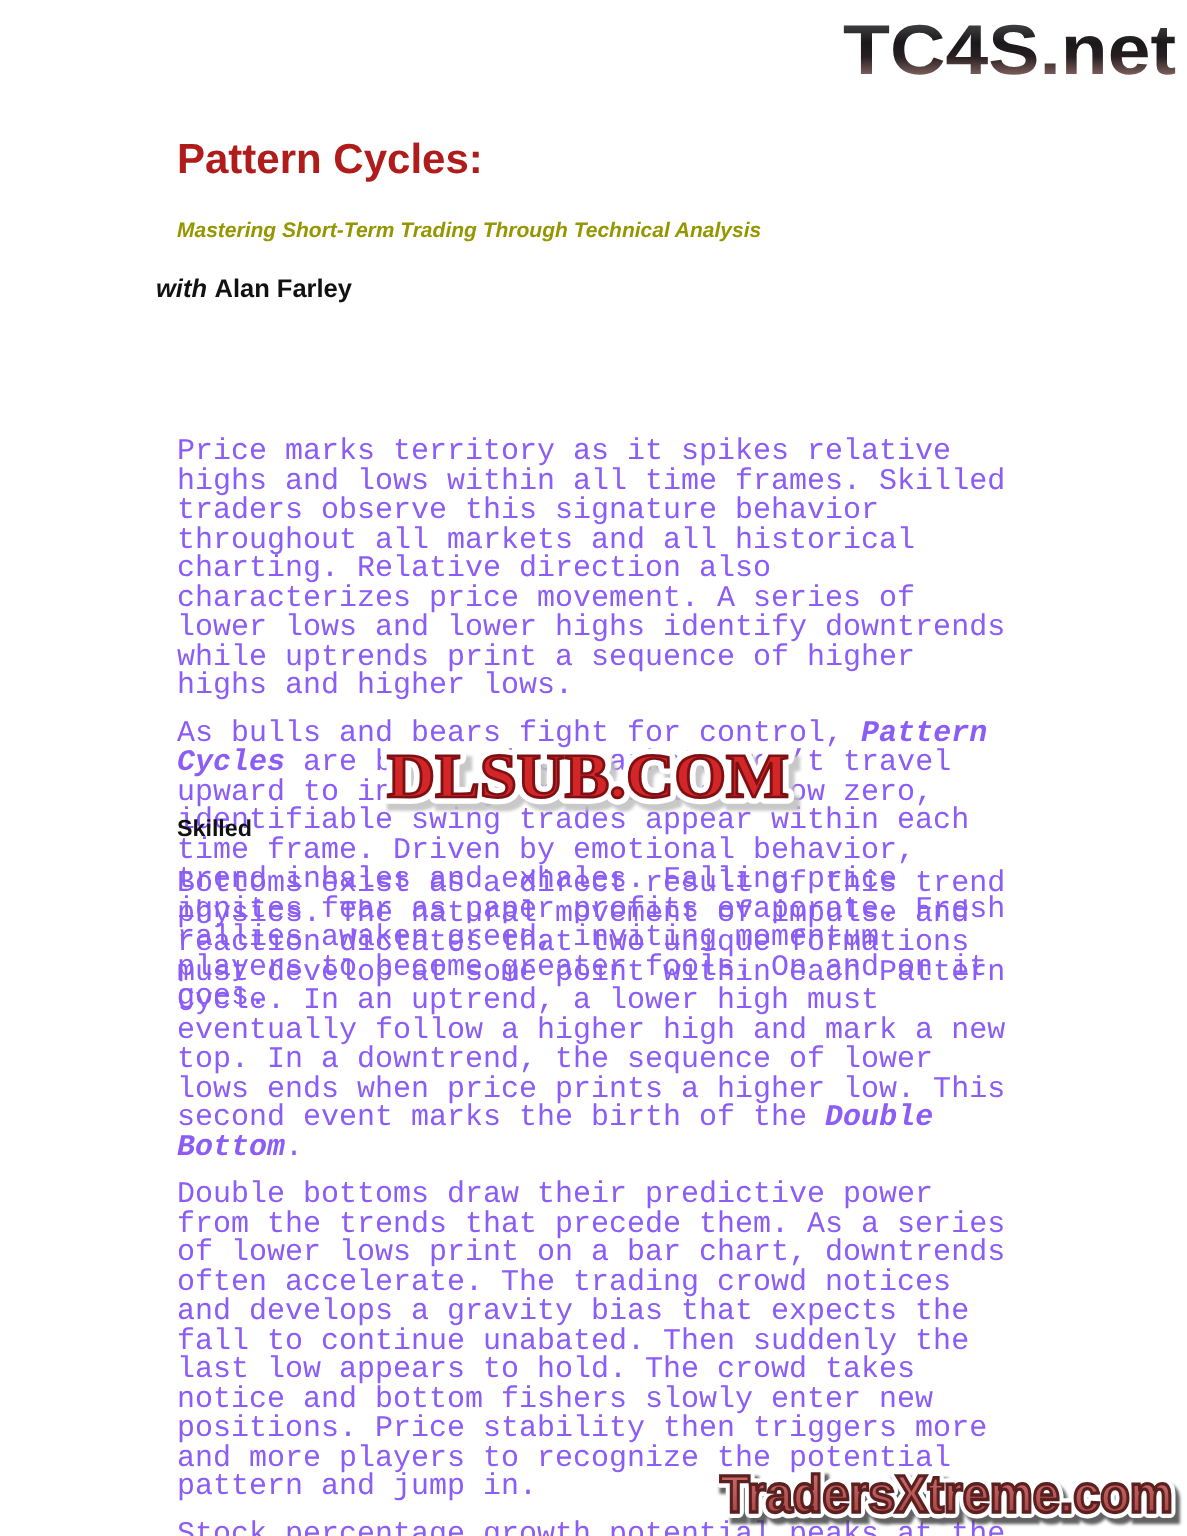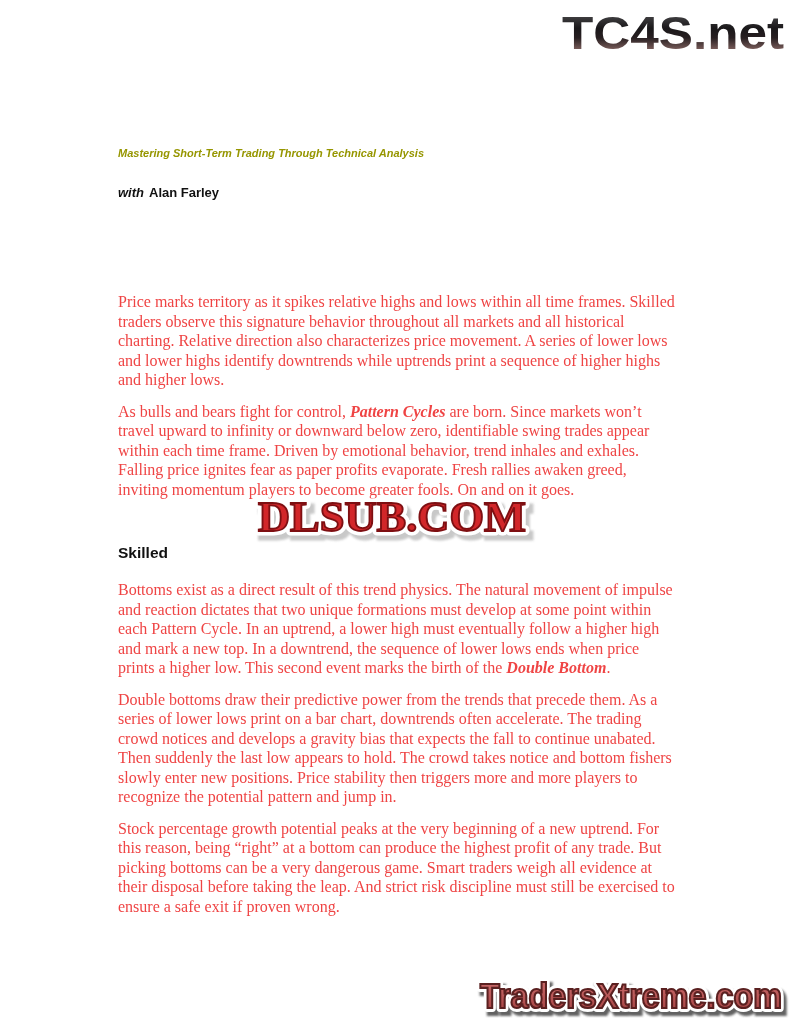--- a/index.html
+++ b/index.html
@@ -16,41 +16,41 @@
   .tc4s-logo { position: absolute; top: 4px; right: 2px; width: 232px; height: 56px; }
 
   
   .doc-title {
     position: absolute; left: 118px; top: 89px;
     margin: 0; font-size: 28px; line-height: 34px; font-weight: bold;
     color: #b01b1b; letter-spacing: 0px;
   }
   .doc-subtitle {
     position: absolute; left: 118px; top: 142px;
-    margin: 0; font-size: 11px; line-height: 22px;
+    margin: 0; font-size: 14px; line-height: 22px;
     font-weight: bold; font-style: italic; color: #969600;
   }
   .byline {
-    position: absolute; left: 118px; top: 182px;
-    font-size: 13px; line-height: 22px; color: #111;
+    position: absolute; left: 104px; top: 182px;
+    font-size: 17px; line-height: 22px; color: #111;
   }
   .byline-with { font-weight: bold; font-style: italic; margin-right: 5px; }
   .byline-name { font-weight: bold; }
   .email-line {
     position: absolute; left: 118px; top: 217px;
     font-size: 15px; line-height: 20px; font-weight: bold; color: #111;
   }
 
   
   .body-a { position: absolute; left: 118px; top: 292px; width: 560px; }
   .body-b { position: absolute; left: 118px; top: 543px; width: 560px; }
   .body-a p, .body-b p {
     margin: 0 0 12px 0;
-    font-family: Liberation Serif, serif;
-    font-size: 16px; line-height: 19.5px; color: #ef4444;
+    font-family: Liberation Mono, monospace;
+    font-size: 20px; line-height: 19.5px; color: #8b5cf6;
     text-align: left;
   }
   .section-heading {
     margin: 0 0 18px 0;
     font-family: "Liberation Sans", sans-serif;
     font-size: 15.5px; line-height: 19px; font-weight: bold; color: #111;
   }
   .b { font-weight: bold; }
   .i { font-style: italic; text-align: center; }
 
@@ -76,20 +76,21 @@
           <stop offset="0.42" stop-color="#1a181a"></stop>
           <stop offset="0.60" stop-color="#271f21"></stop>
           <stop offset="0.90" stop-color="#96726e"></stop>
           <stop offset="1" stop-color="#ab8781"></stop>
         </linearGradient>
       </defs>
       <text x="116" y="45" text-anchor="middle" textLength="222" lengthAdjust="spacingAndGlyphs" font-size="47" font-weight="bold" fill="url(#g-tc4s)">TC4S.net</text>
     </svg>
   </div>
 
+  <h1 class="doc-title">Pattern Cycles:</h1>
   <h2 class="doc-subtitle">Mastering Short-Term Trading Through Technical Analysis</h2>
 
   <div class="byline">
     <span class="byline-with">with</span><span class="byline-name">Alan Farley</span>
   </div>
 
 
   <div class="body-a">
     <p><span>Price marks territory as it spikes relative highs and lows within all time frames. Skilled traders observe this signature behavior throughout all markets and all historical charting. Relative direction also characterizes price movement. A series of lower lows and lower highs identify downtrends while uptrends print a sequence of higher highs and higher lows.</span></p>
     <p><span>As bulls and bears fight for control, </span><span class="b i">Pattern Cycles</span><span> are born. Since markets won’t travel upward to infinity or downward below zero, identifiable swing trades appear within each time frame. Driven by emotional behavior, trend inhales and exhales. Falling price ignites fear as paper profits evaporate. Fresh rallies awaken greed, inviting momentum players to become greater fools. On and on it goes.</span></p>

